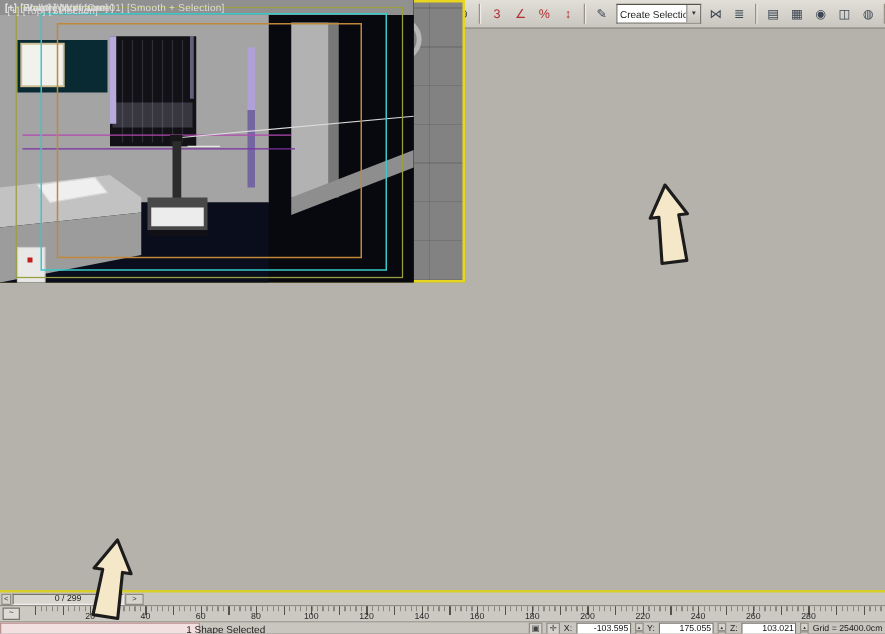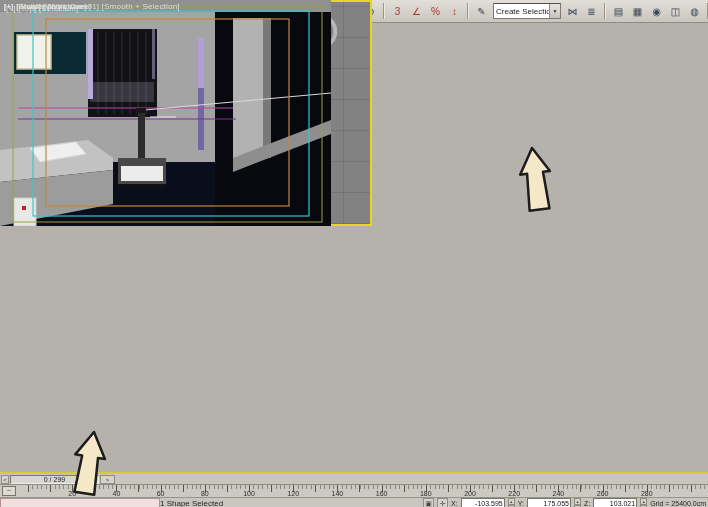--- a/index.html
+++ b/index.html
@@ -44,21 +44,21 @@
   #tb-curve{position:absolute;left:2px;top:1px;width:14px;height:10px;background:#dedbd4;border:1px solid #77746c;
             font-size:7px;line-height:8px;text-align:center;color:#444;cursor:pointer;}
   #ruler{position:absolute;left:18px;top:0;right:0;height:13px;
          background-image:repeating-linear-gradient(90deg,#55524a 0 1px,transparent 1px 22.1px),
                           repeating-linear-gradient(90deg,#8a877f 0 1px,transparent 1px 4.42px);
          background-size:100% 7px,100% 4px;background-repeat:no-repeat;background-position:10px 0,10px 0;}
   .tick-label{position:absolute;top:5px;transform:translateX(-50%);font-size:7px;color:#2a2a2a;}
   
   #statusbar{position:absolute;left:0;top:498px;width:708px;height:14px;background:#c9c6bf;}
   #listener{position:absolute;left:0;top:0;width:160px;height:14px;background:#f2dfdf;border:1px solid #b89090;cursor:text;}
-  #status-text{position:absolute;left:160px;top:1px;font-size:8px;color:#222;}
+  #status-text{position:absolute;left:149px;top:1px;font-size:8px;color:#222;}
   #coord-cluster{position:absolute;right:2px;top:0;display:flex;align-items:flex-start;gap:3px;}
   .mini-icon{width:11px;height:11px;background:#d6d3cc;border:1px solid #8f8c84;font-size:7px;line-height:10px;
              text-align:center;color:#444;cursor:pointer;}
   .coord-label{font-size:7px;color:#222;line-height:12px;}
   .coord-field{width:44px;height:11px;background:#fff;border:1px solid #77746c;font-size:7px;line-height:10px;
                text-align:right;padding-right:1px;color:#111;overflow:hidden;cursor:text;}
   .spin{width:7px;height:11px;display:flex;flex-direction:column;}
   .spin span{flex:1;font-size:4px;line-height:5px;text-align:center;background:#d6d3cc;border:1px solid #8f8c84;color:#333;cursor:pointer;}
   #grid-text{font-size:7px;color:#222;line-height:12px;white-space:nowrap;}
   

